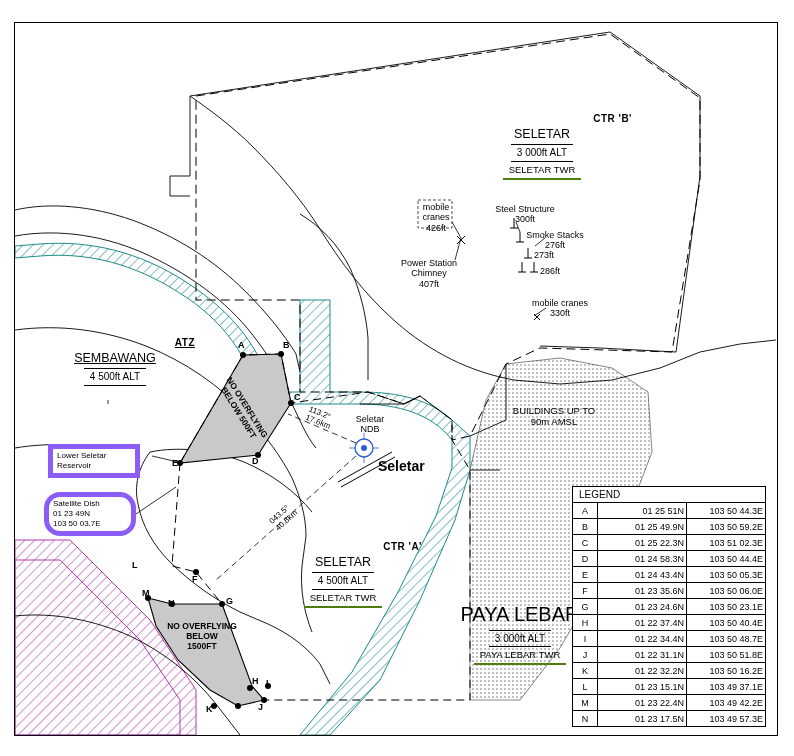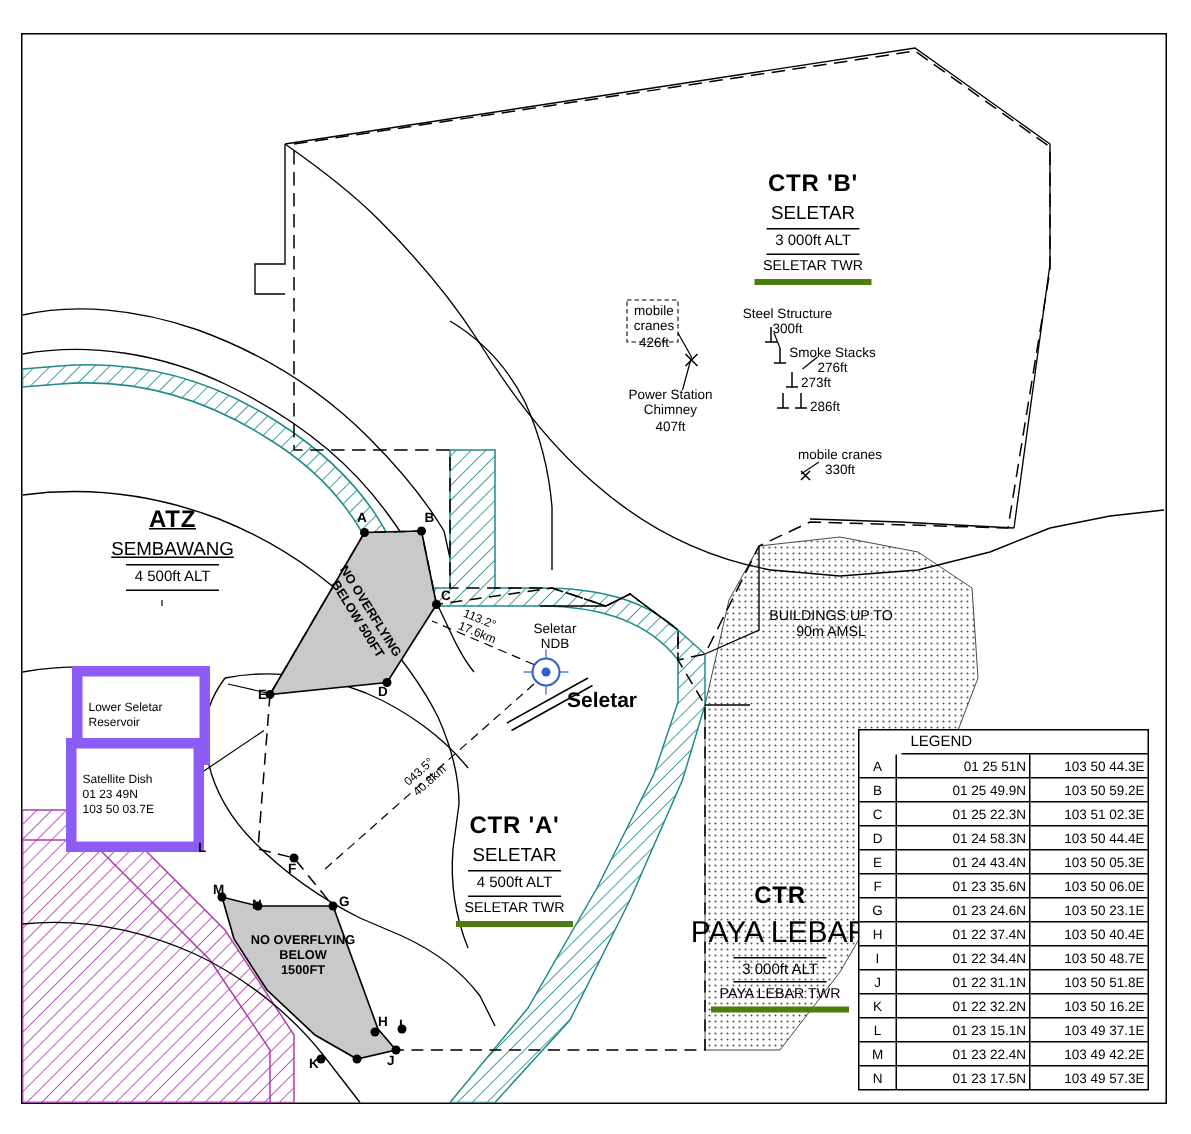--- a/index.html
+++ b/index.html
@@ -3,27 +3,27 @@
 <meta charset="utf-8">
 <style>
   html,body{margin:0;padding:0;background:#ffffff;}
   body{font-family:"Liberation Sans",sans-serif;}
   #page{position:relative;width:794px;height:756px;background:#fff;overflow:hidden;}
   #map-frame{position:absolute;left:14px;top:22px;width:764px;height:714px;border:1px solid #000;box-sizing:border-box;}
   svg.layer{position:absolute;left:0;top:0;width:794px;height:756px;}
   .lbl{position:absolute;font-size:9px;color:#000;line-height:1.15;white-space:nowrap;}
   .lbl.c{text-align:center;}
   .airspace-box{position:absolute;text-align:center;font-size:11px;line-height:1.35;}
-  .airspace-box .t1{font-weight:bold;font-size:16px;letter-spacing:.5px;}
+  .airspace-box .t1{font-weight:bold;font-size:10px;letter-spacing:.5px;text-align:right;}
   .airspace-box .t2{font-size:12.5px;}
   .airspace-box .t3{font-size:10px;border-top:1px solid #000;border-bottom:1px solid #000;display:inline-block;padding:1px 6px;margin-top:2px;}
-  .airspace-box .t4{font-size:9.5px;display:inline-block;padding:0 6px 1px;border-bottom:4px solid #4d7c0f;text-align:center;}
-  .callout{position:absolute;border:7px solid #8b5cf6;background:#fff;font-size:8px;line-height:1.25;padding:16px 4px;box-sizing:border-box;}
+  .airspace-box .t4{font-size:9.5px;display:inline-block;padding:0 6px 1px;border-bottom:2px solid #4d7c0f;text-align:center;}
+  .callout{position:absolute;border:5px solid #8b5cf6;background:#fff;font-size:8px;line-height:1.25;padding:2px 4px;box-sizing:border-box;}
   .legend{position:absolute;left:572px;top:486px;width:194px;border:1px solid #000;background:#fff;box-sizing:border-box;}
-  .legend .hdr{font-size:10px;padding:2px 0 2px 6px;border-bottom:1px solid #000;margin-left:28px;}
+  .legend .hdr{font-size:10px;padding:2px 0 2px 6px;border-bottom:1px solid #000;}
   .legend table{border-collapse:collapse;width:100%;font-size:9px;}
   .legend td{border-top:1px solid #000;padding:1px 2px;height:13px;text-align:right;}
   .legend td.k{width:20px;text-align:center;border-right:1px solid #000;}
   .legend td.a{width:80px;padding-left:6px;border-right:1px solid #000;}
   .legend td.b{padding-left:6px;}
   .legend tr:first-child td{border-top:none;}
   .seletar-name{position:absolute;font-size:14px;font-weight:bold;}
   .ptlabel{position:absolute;font-size:9px;font-weight:bold;}
   .rot{position:absolute;font-size:8px;}
 </style>
@@ -190,29 +190,29 @@
 
   <div class="lbl c" style="left:418px;top:202px;width:36px;white-space:pre-line;">mobile
 cranes
 426ft</div>
   <div class="lbl c" style="left:488px;top:204px;width:74px;white-space:pre-line;">Steel Structure
 300ft</div>
   <div class="lbl c" style="left:520px;top:230px;width:70px;white-space:pre-line;">Smoke Stacks
 276ft</div>
   <div class="lbl" style="left:534px;top:250px;">273ft</div>
   <div class="lbl" style="left:540px;top:266px;">286ft</div>
-  <div class="lbl c" style="left:410px;top:258px;width:74px;white-space:pre-line;">Power Station
+  <div class="lbl c" style="left:392px;top:258px;width:74px;white-space:pre-line;">Power Station
 Chimney
 407ft</div>
   <div class="lbl c" style="left:524px;top:298px;width:72px;white-space:pre-line;">mobile cranes
 330ft</div>
 
   <div class="callout" style="left:48px;top:444px;width:92px;white-space:pre-line;">Lower Seletar
 Reservoir</div>
-  <div class="callout" style="left:44px;top:492px;width:92px;white-space:pre-line;">Satellite Dish
+  <div class="callout" style="left:44px;top:492px;width:92px;white-space:pre-line;border-radius:16px;">Satellite Dish
 01 23 49N
 103 50 03.7E</div>
 
   <div class="lbl c" style="left:498px;top:406px;width:112px;white-space:pre-line;font-size:9.5px;text-align:center;">BUILDINGS UP TO
 90m AMSL</div>
 
   <div class="rot" style="left:198px;top:400px;width:90px;white-space:pre-line;text-align:center;transform:rotate(58deg);transform-origin:50% 50%;font-weight:bold;font-size:8.5px;">NO OVERFLYING
 BELOW 500FT</div>
   <div class="lbl c" style="left:160px;top:622px;width:84px;white-space:pre-line;font-weight:bold;font-size:8.5px;">NO OVERFLYING
 BELOW

